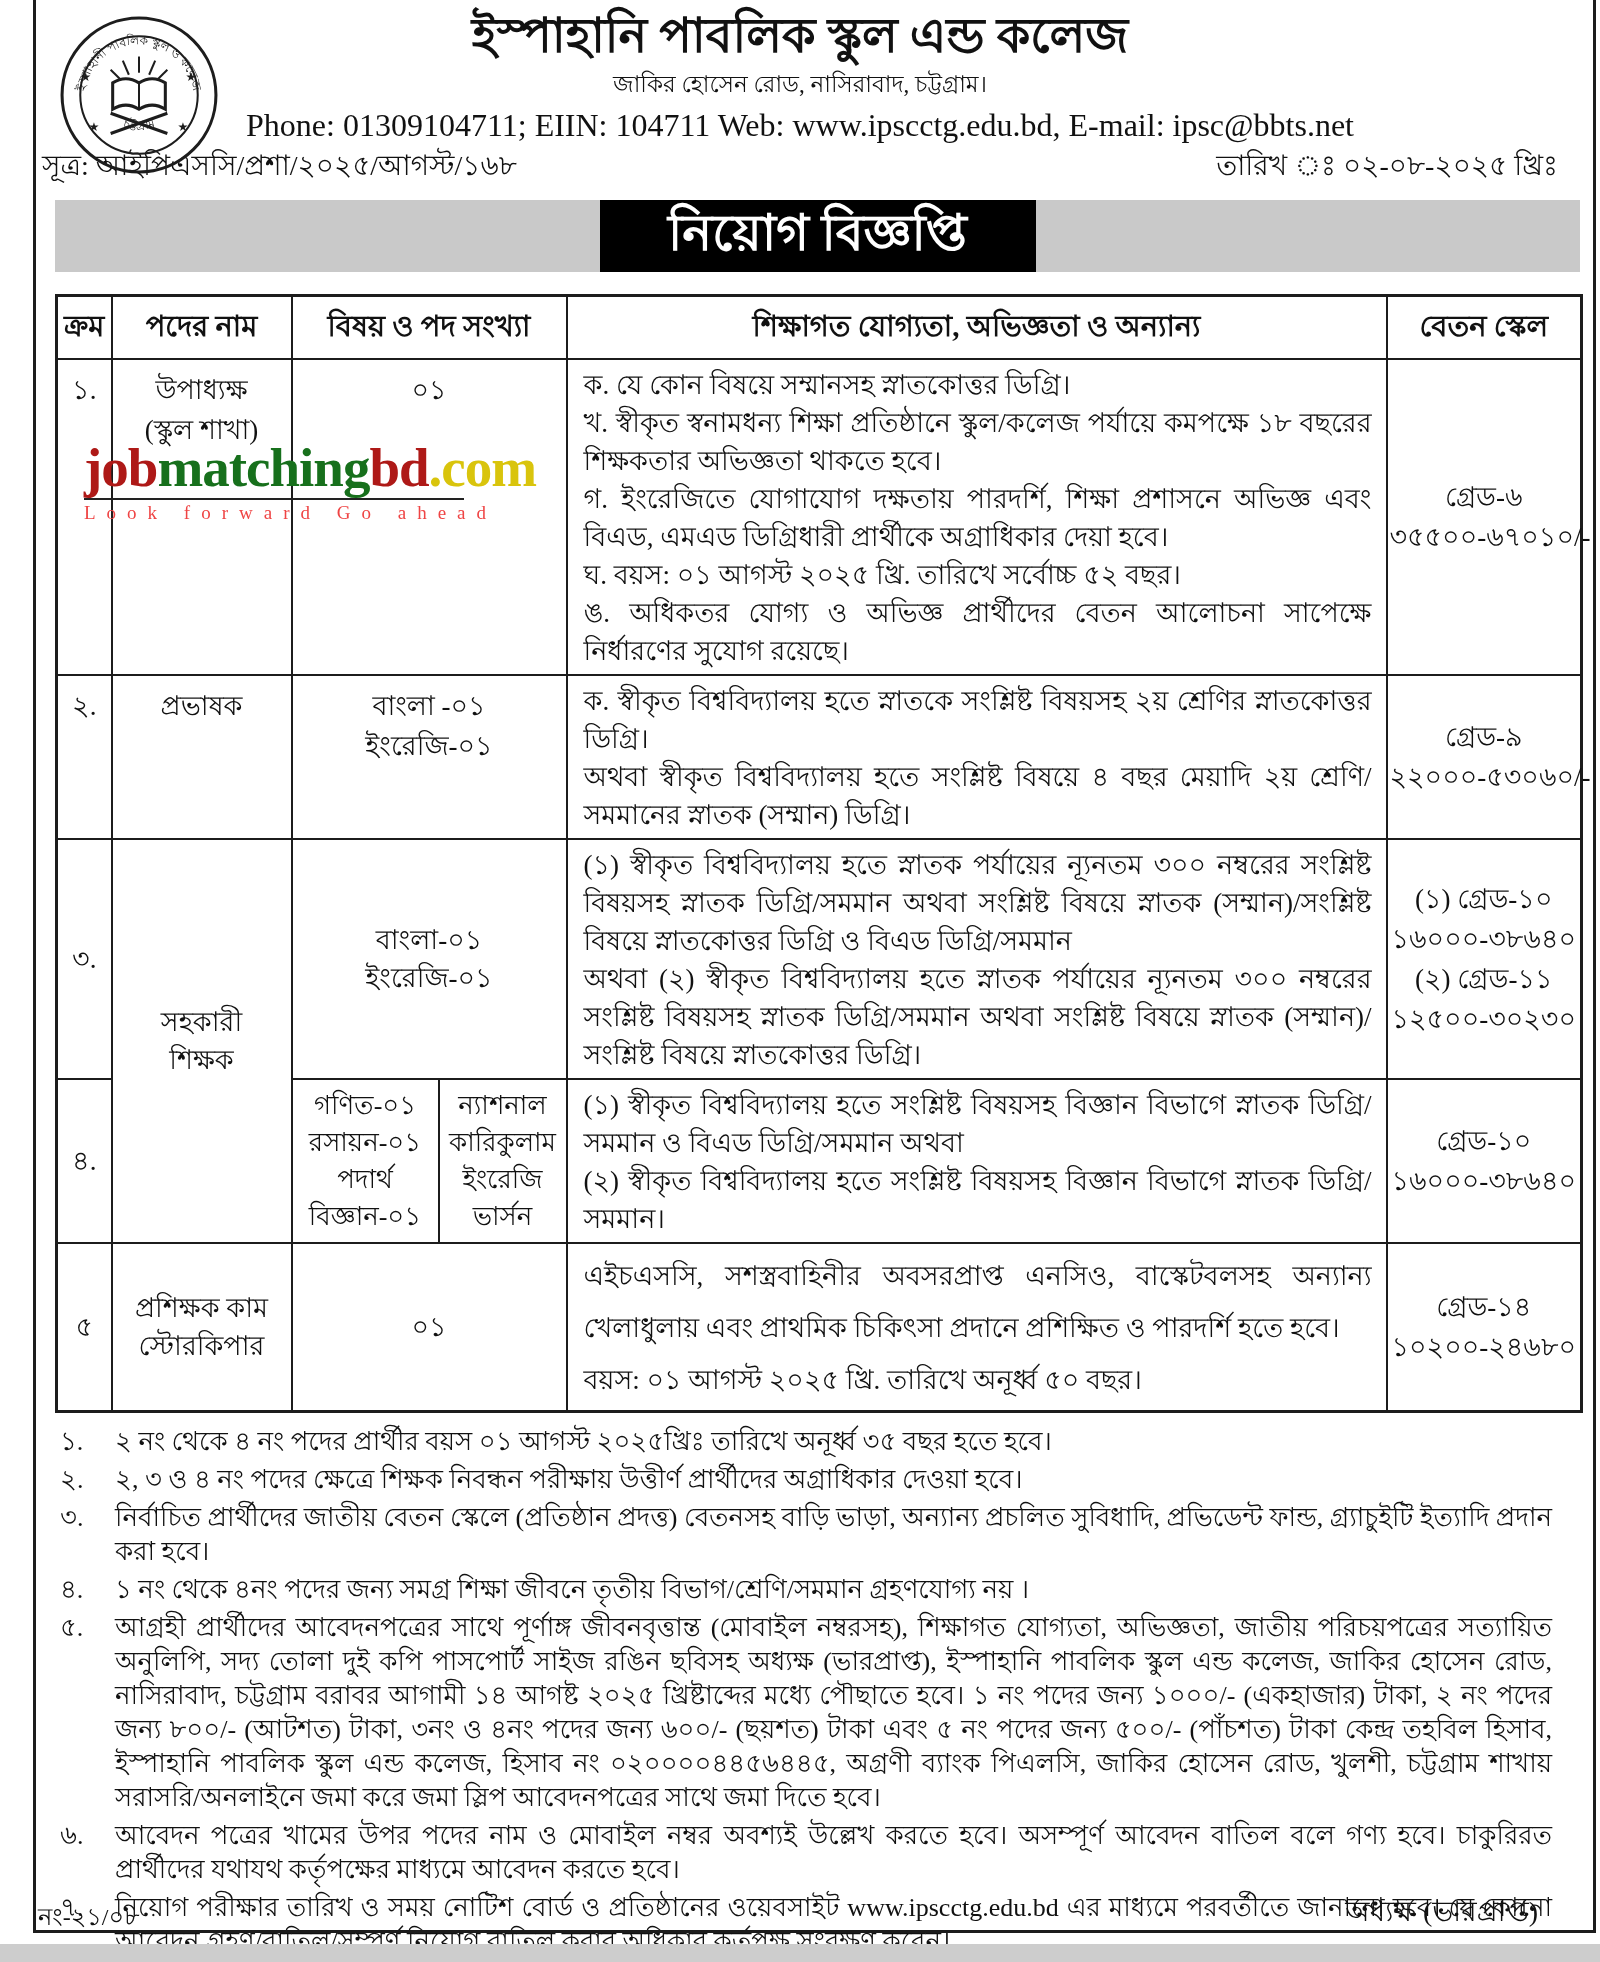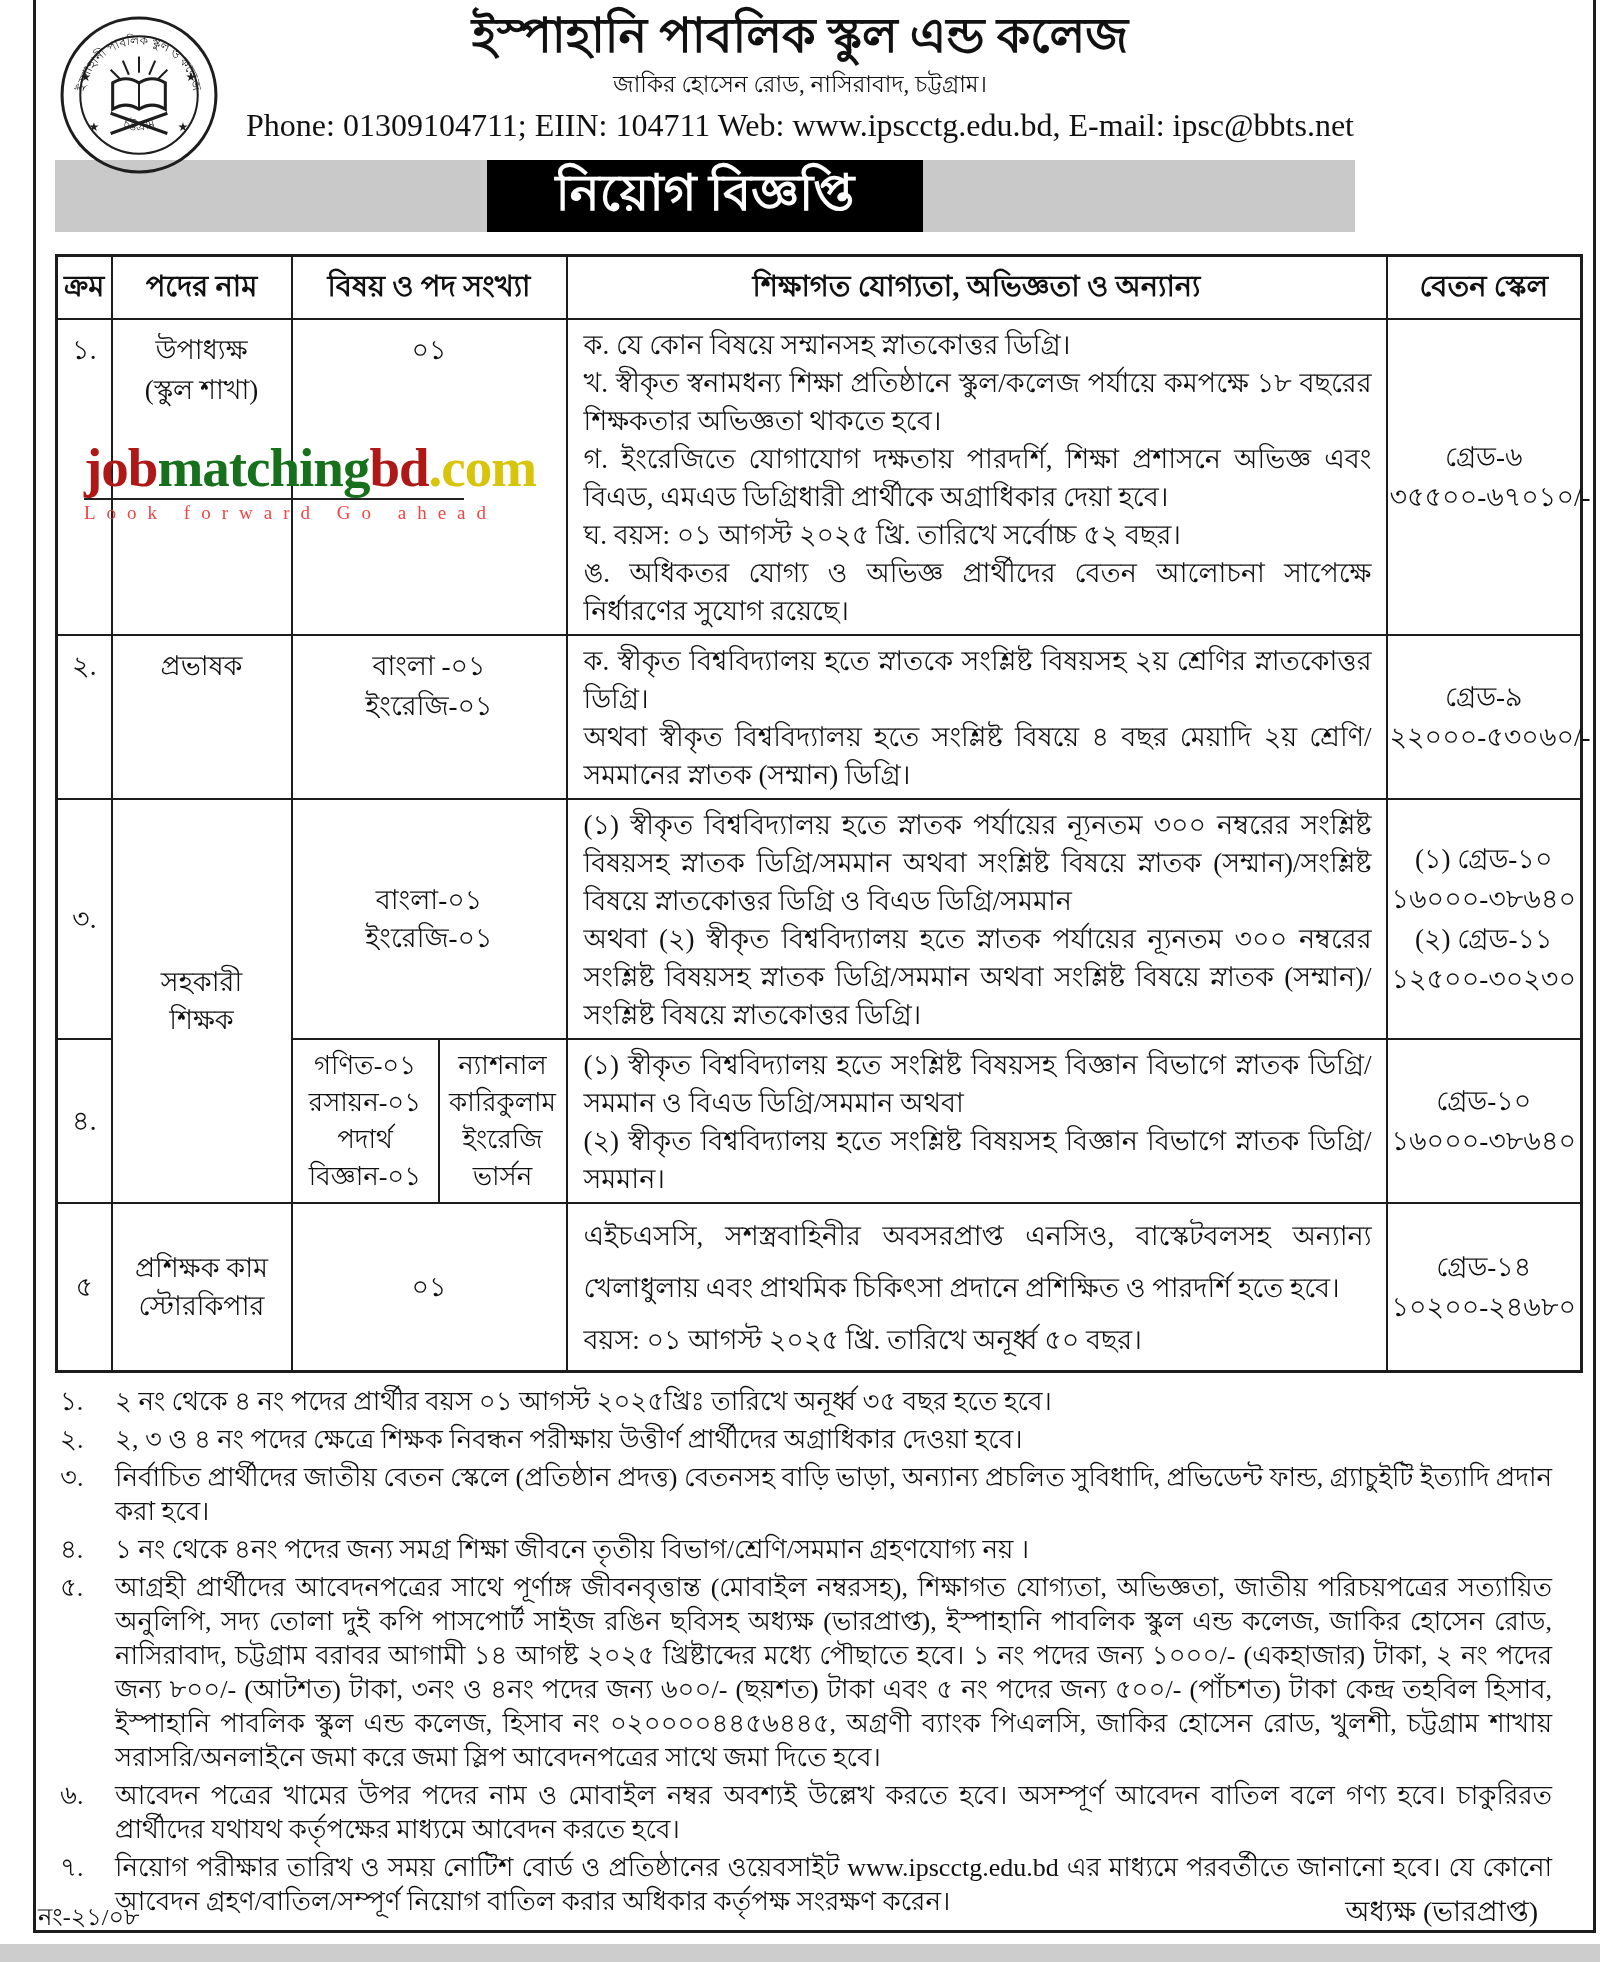--- a/index.html
+++ b/index.html
@@ -13,21 +13,21 @@
   
   .header{position:relative;text-align:center;padding-top:8px;}
   .seal{position:absolute;left:58px;top:14px;width:162px;height:162px;}
   .school-name{font-size:48px;font-weight:bold;line-height:56px;}
   .address{font-size:23px;line-height:38px;margin-top:2px;}
   .contact{font-size:32px;line-height:38px;margin-top:2px;}
   .ref-row{display:flex;justify-content:space-between;font-size:28px;line-height:36px;
            padding:4px 42px 0 42px;}
 
   
-  .banner{margin:16px 20px 0 55px;width:1300px;height:72px;background:#c9c9c9;
+  .banner{margin:16px 20px 0 55px;width:1525px;height:72px;background:#c9c9c9;
           display:flex;justify-content:center;align-items:center;}
   .banner-black{background:#000;color:#fff;height:72px;min-width:400px;display:flex;
                 align-items:center;justify-content:center;font-size:50px;font-weight:bold;padding:0 18px;}
 
   
   table.jobs{margin:22px 20px 0 55px;width:1525px;border-collapse:collapse;table-layout:fixed;}
   table.jobs,.jobs th,.jobs td{border:2px solid #1c1c1c;}
   table.jobs{border-width:3px;}
   .jobs th{font-size:29px;font-weight:bold;padding:6px 2px;}
   .jobs td{font-size:27px;}
@@ -90,20 +90,24 @@
       <g font-size="12" fill="#1d1d1d">
         <text x="22" y="66">★</text>
           <text x="126" y="66">★</text>
         <text x="30" y="116">★</text>
           <text x="118" y="116">★</text>
       </g>
     </svg>
     <div class="school-name">ইস্পাহানি পাবলিক স্কুল এন্ড কলেজ</div>
     <div class="address">জাকির হোসেন রোড, নাসিরাবাদ, চট্টগ্রাম।</div>
     <div class="contact">Phone: 01309104711; EIIN: 104711 Web: www.ipscctg.edu.bd, E-mail: ipsc@bbts.net</div>
+    <div class="ref-row">
+      <span>সূত্র: আইপিএসসি/প্রশা/২০২৫/আগস্ট/১৬৮</span>
+      <span>তারিখ ঃ ০২-০৮-২০২৫ খ্রিঃ</span>
+    </div>
   </div>
 
   <div class="banner">
     <div class="banner-black">নিয়োগ বিজ্ঞপ্তি</div>
   </div>
 
   <table class="jobs">
     <colgroup>
       <col style="width:55px">
         <col style="width:180px">

